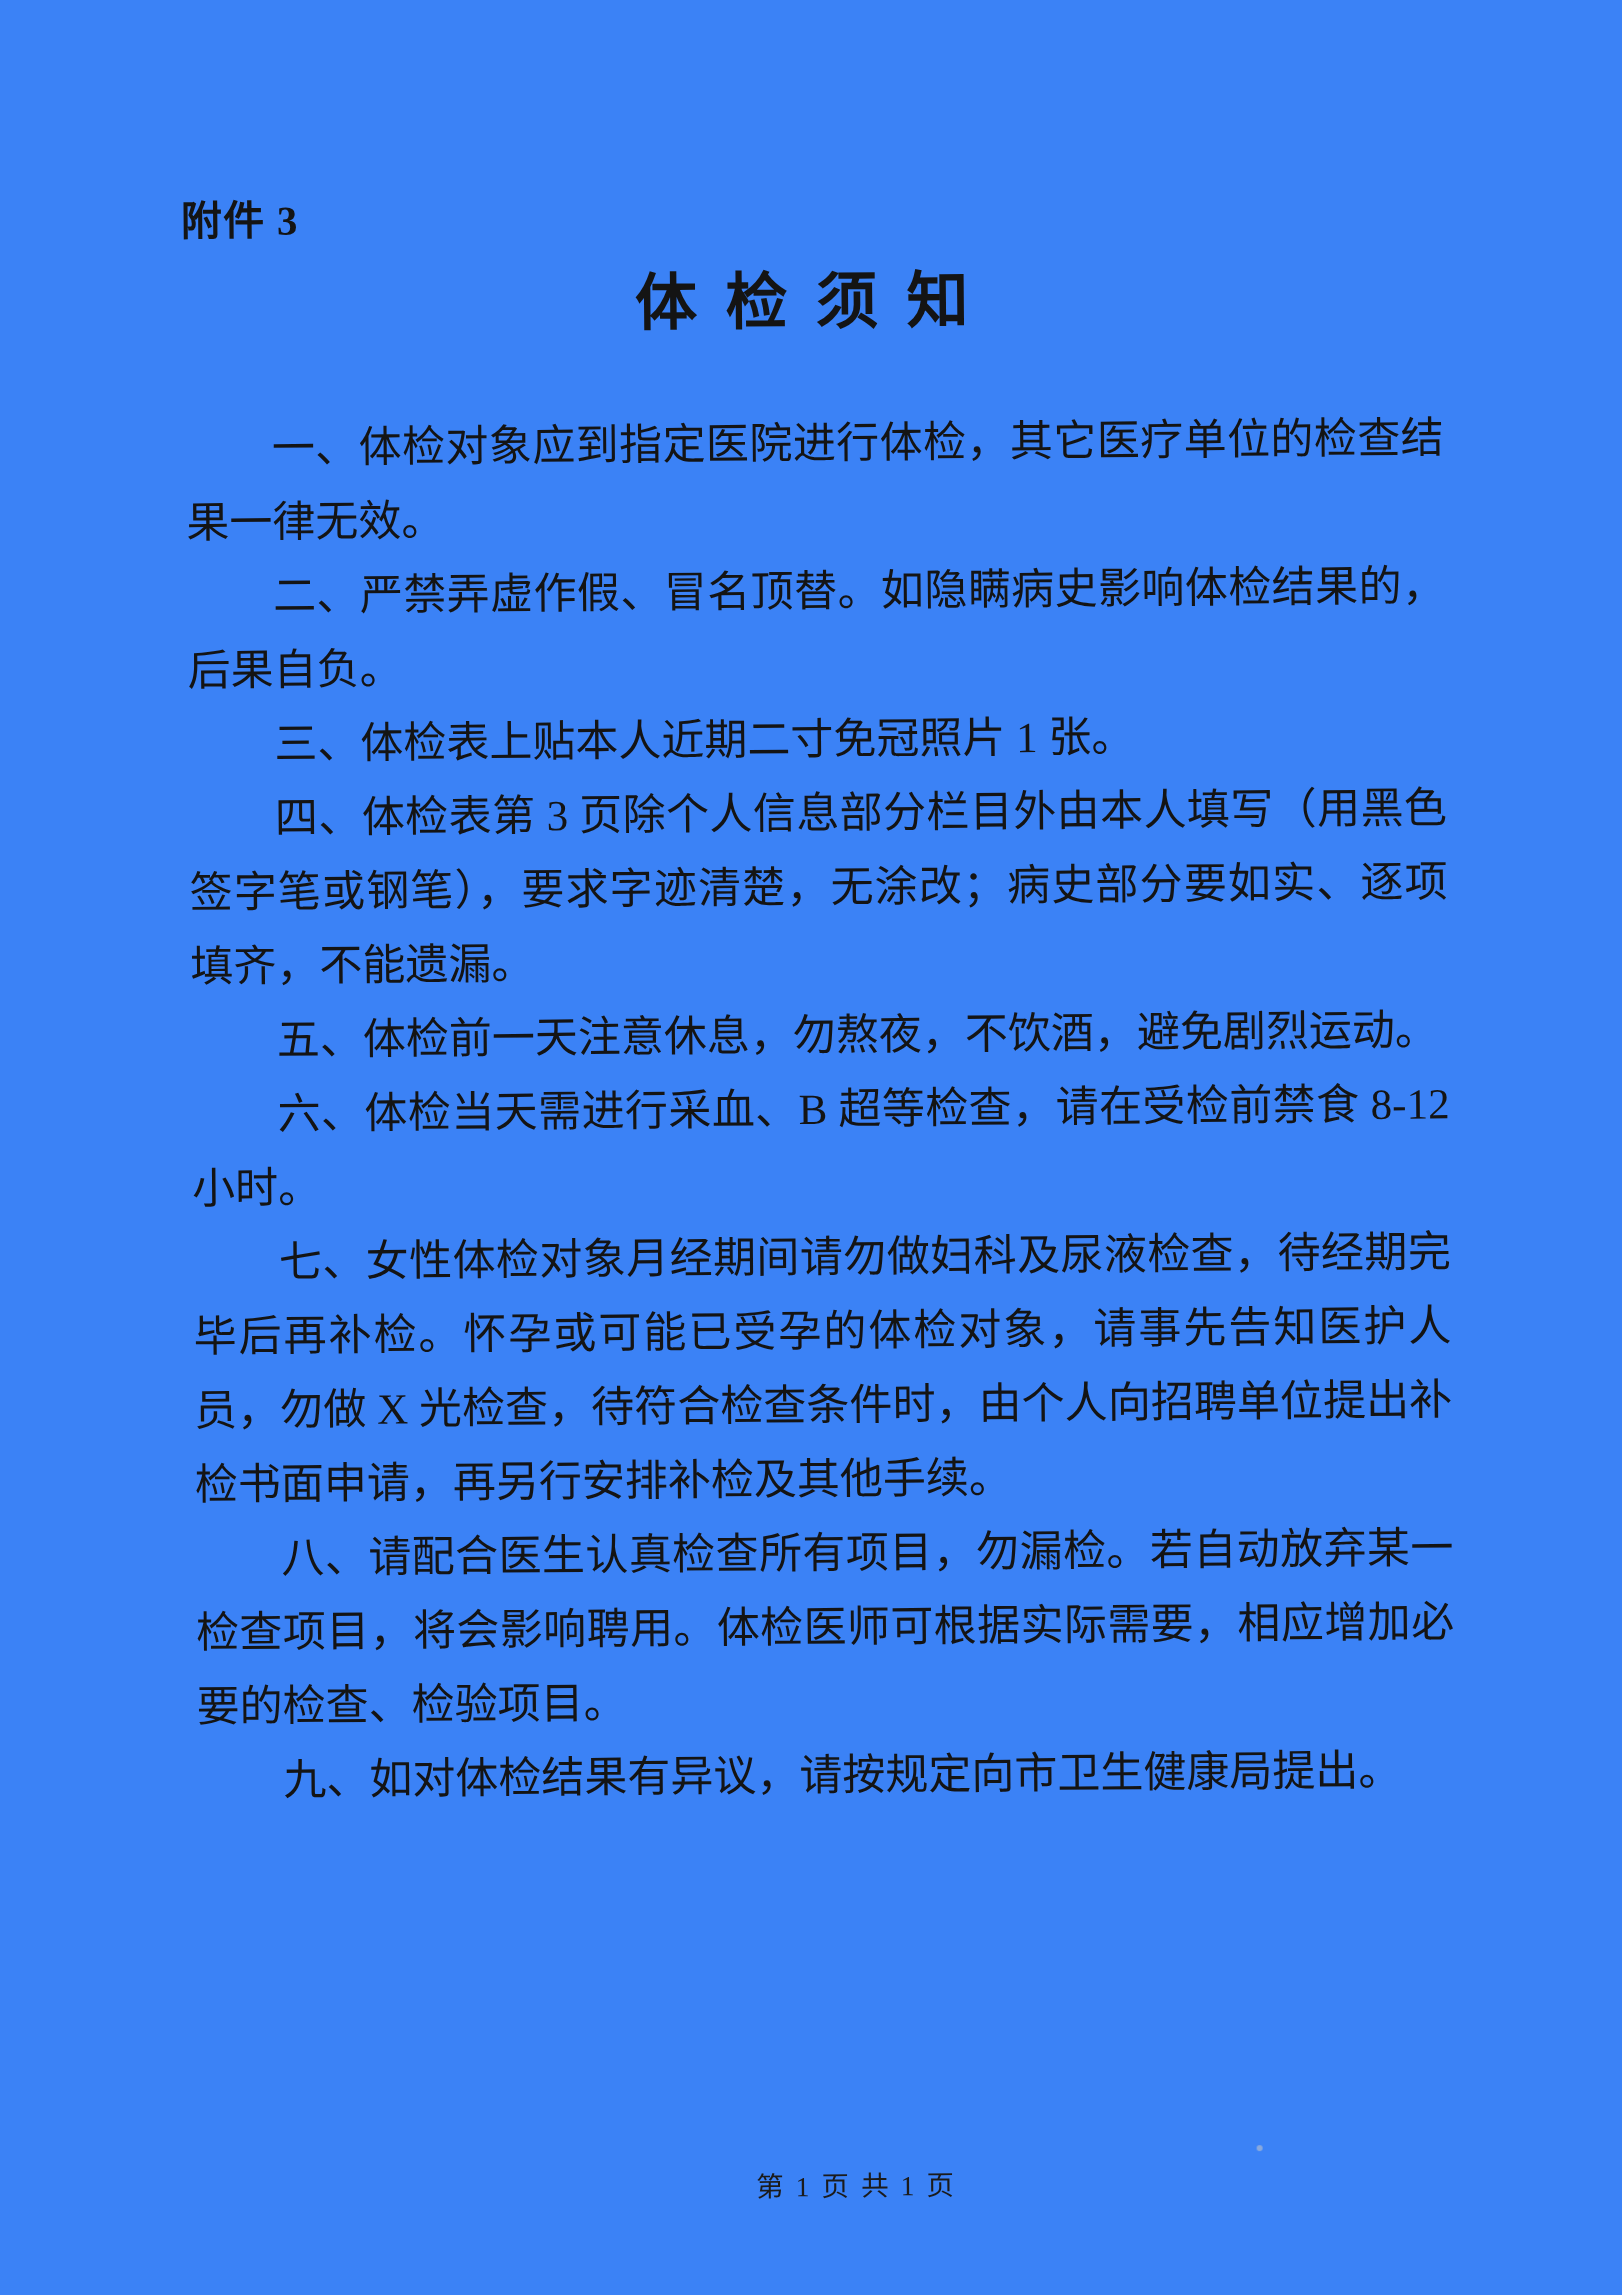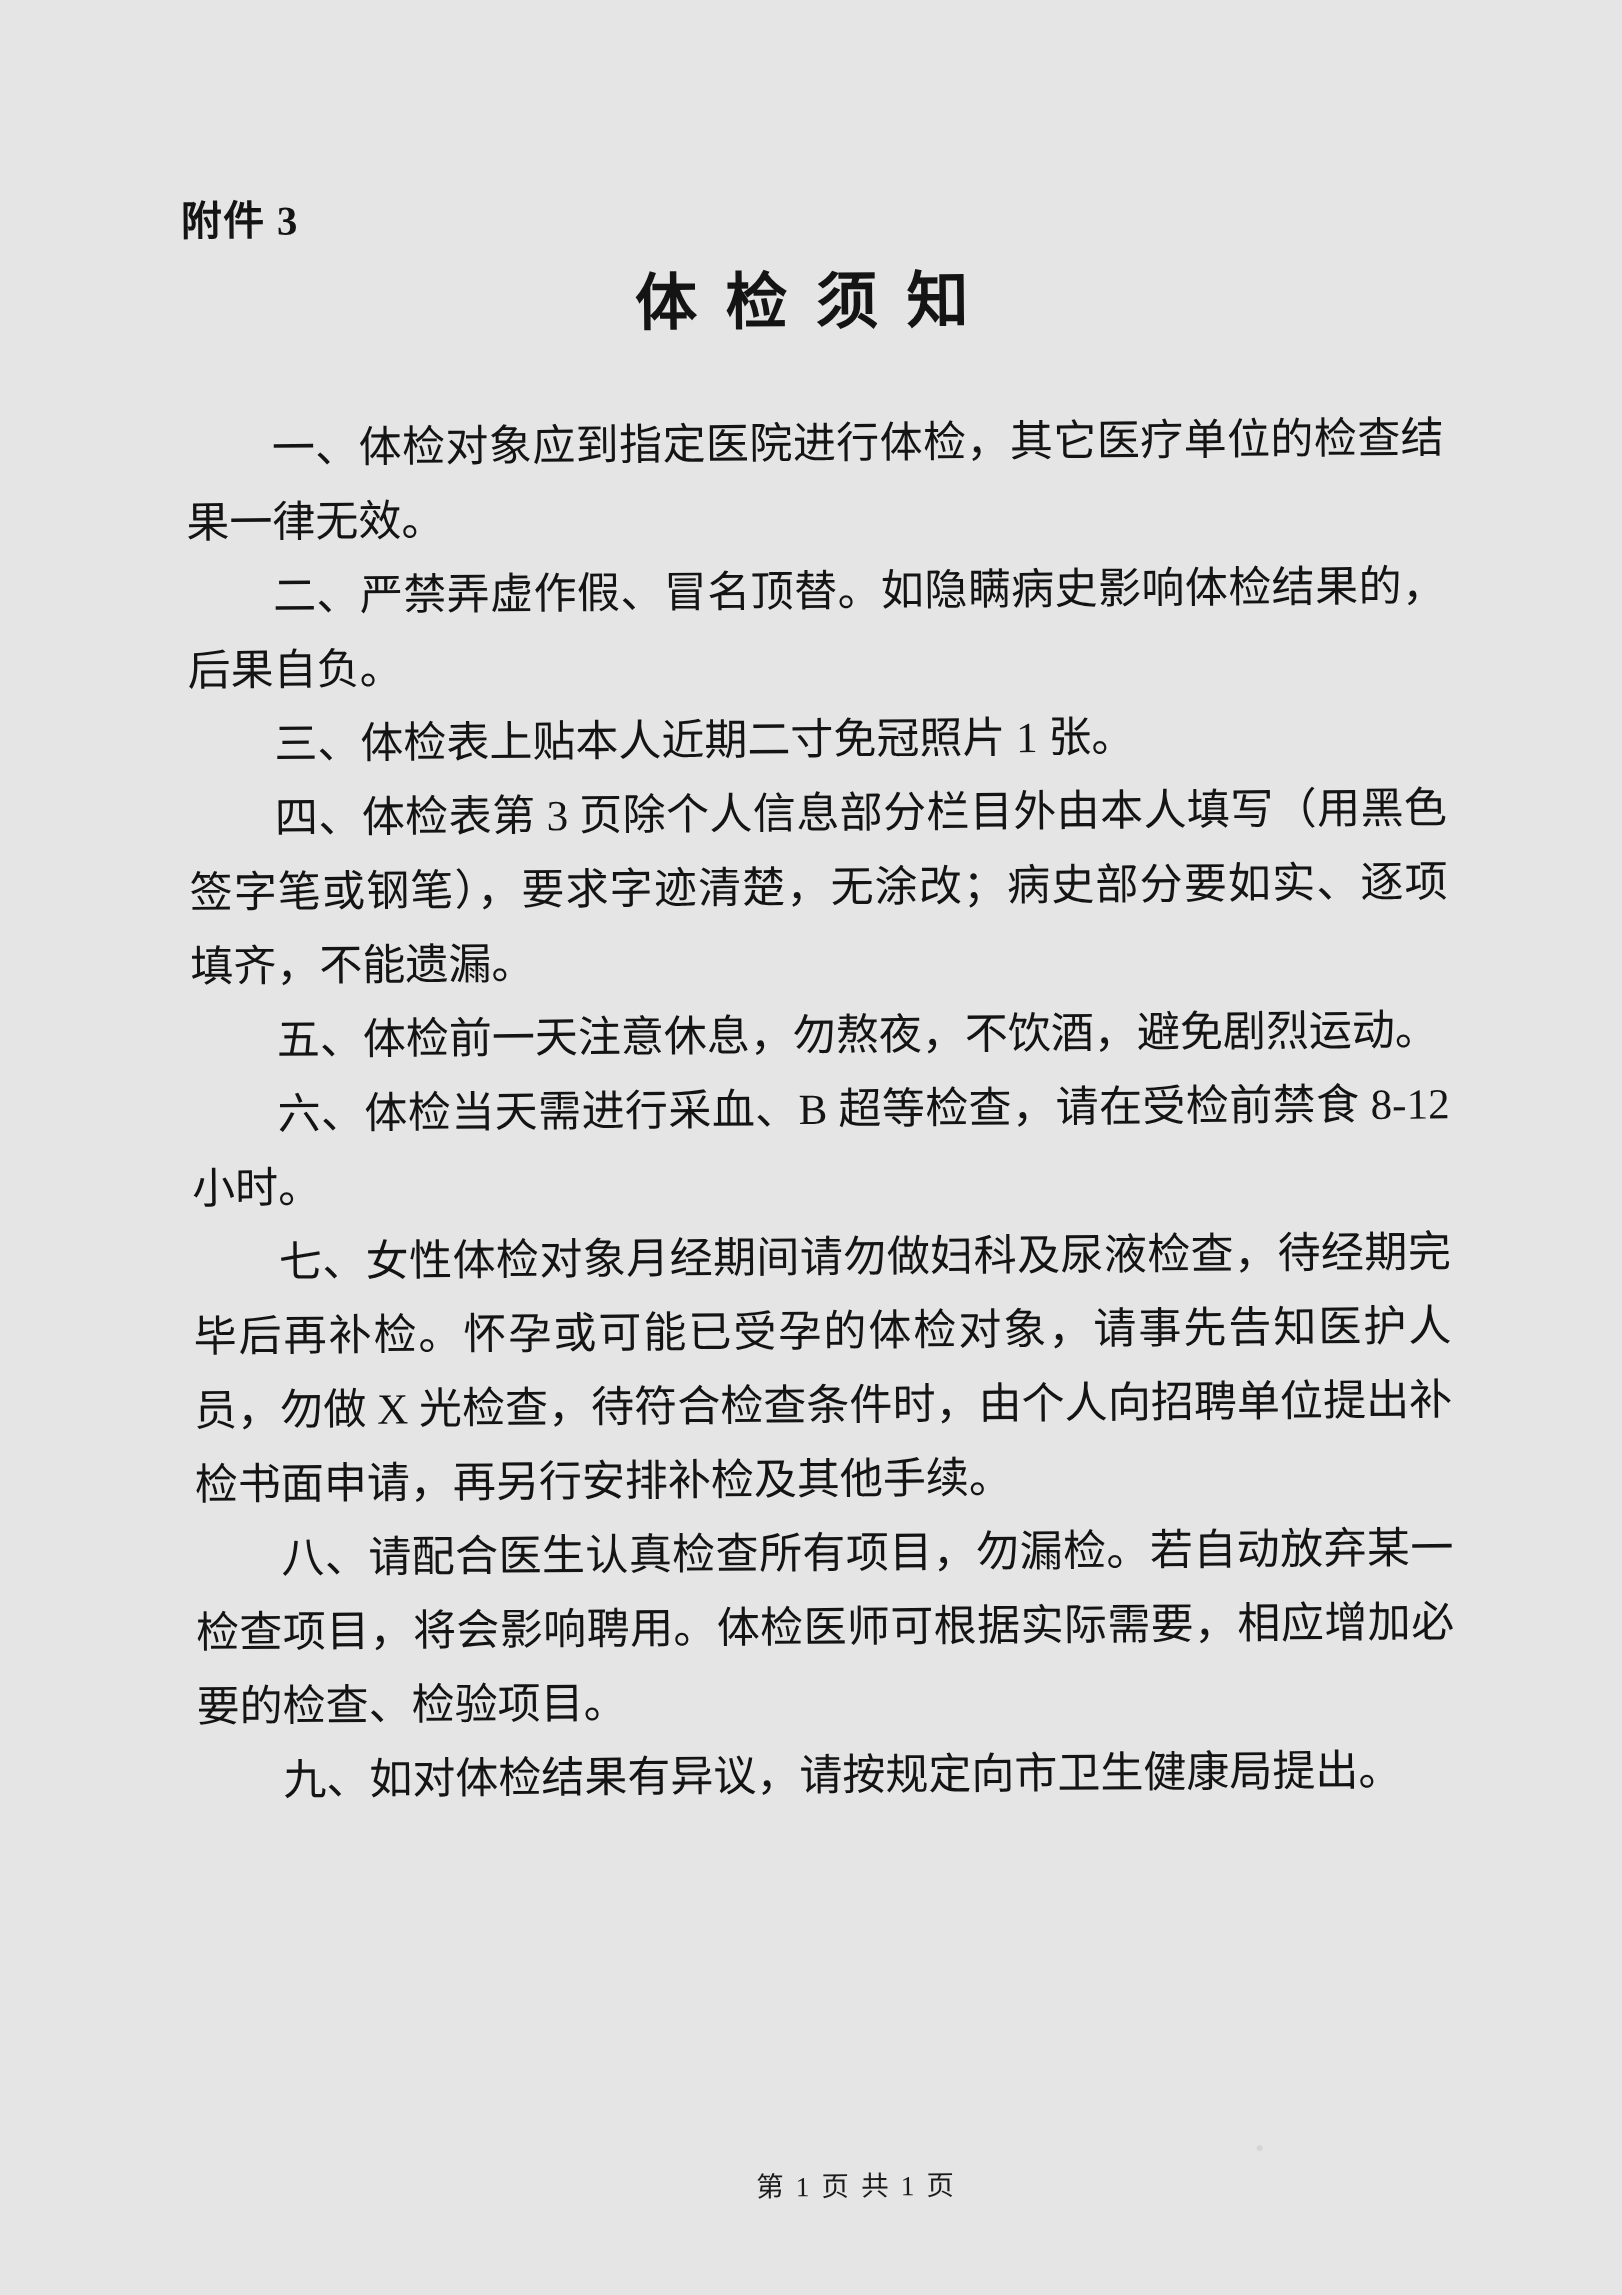--- a/index.html
+++ b/index.html
@@ -4,21 +4,21 @@
 <style>
   html, body {
     margin: 0;
     padding: 0;
     background: #ffffff;
   }
   .page {
     position: relative;
     width: 1623px;
     height: 2295px;
-    background: #e5e5e5;
+    background: #3b82f6;
     overflow: hidden;
     font-family: "Liberation Serif", "DejaVu Serif", serif;
     color: #141414;
   }
   
   .scan {
     position: absolute;
     inset: 0;
     transform: rotate(-0.5deg);
     transform-origin: 811px 1047px;

